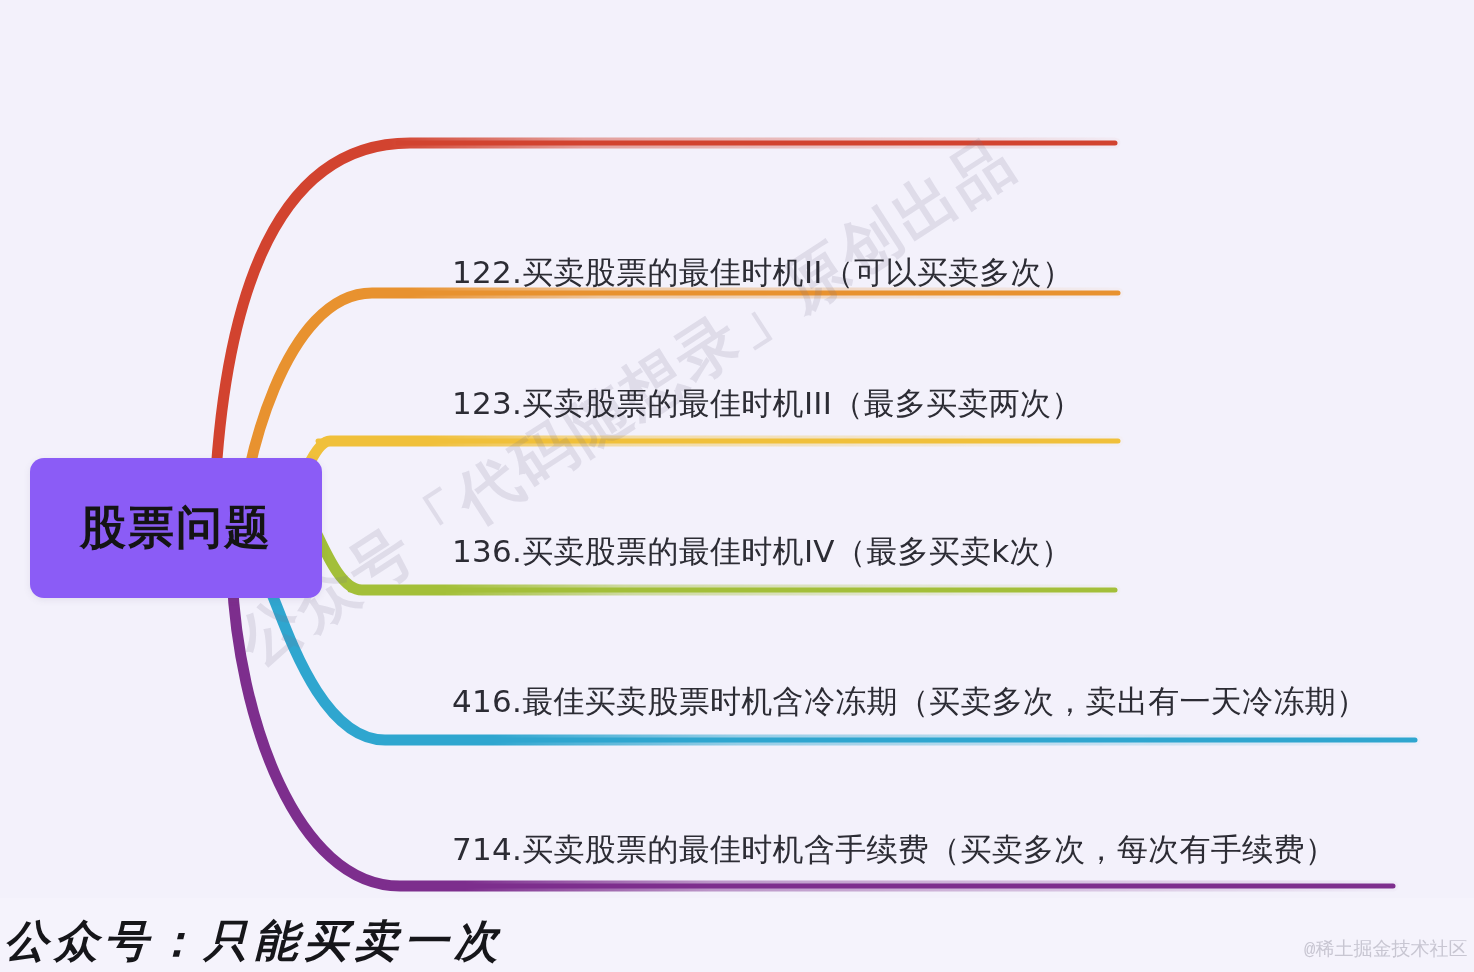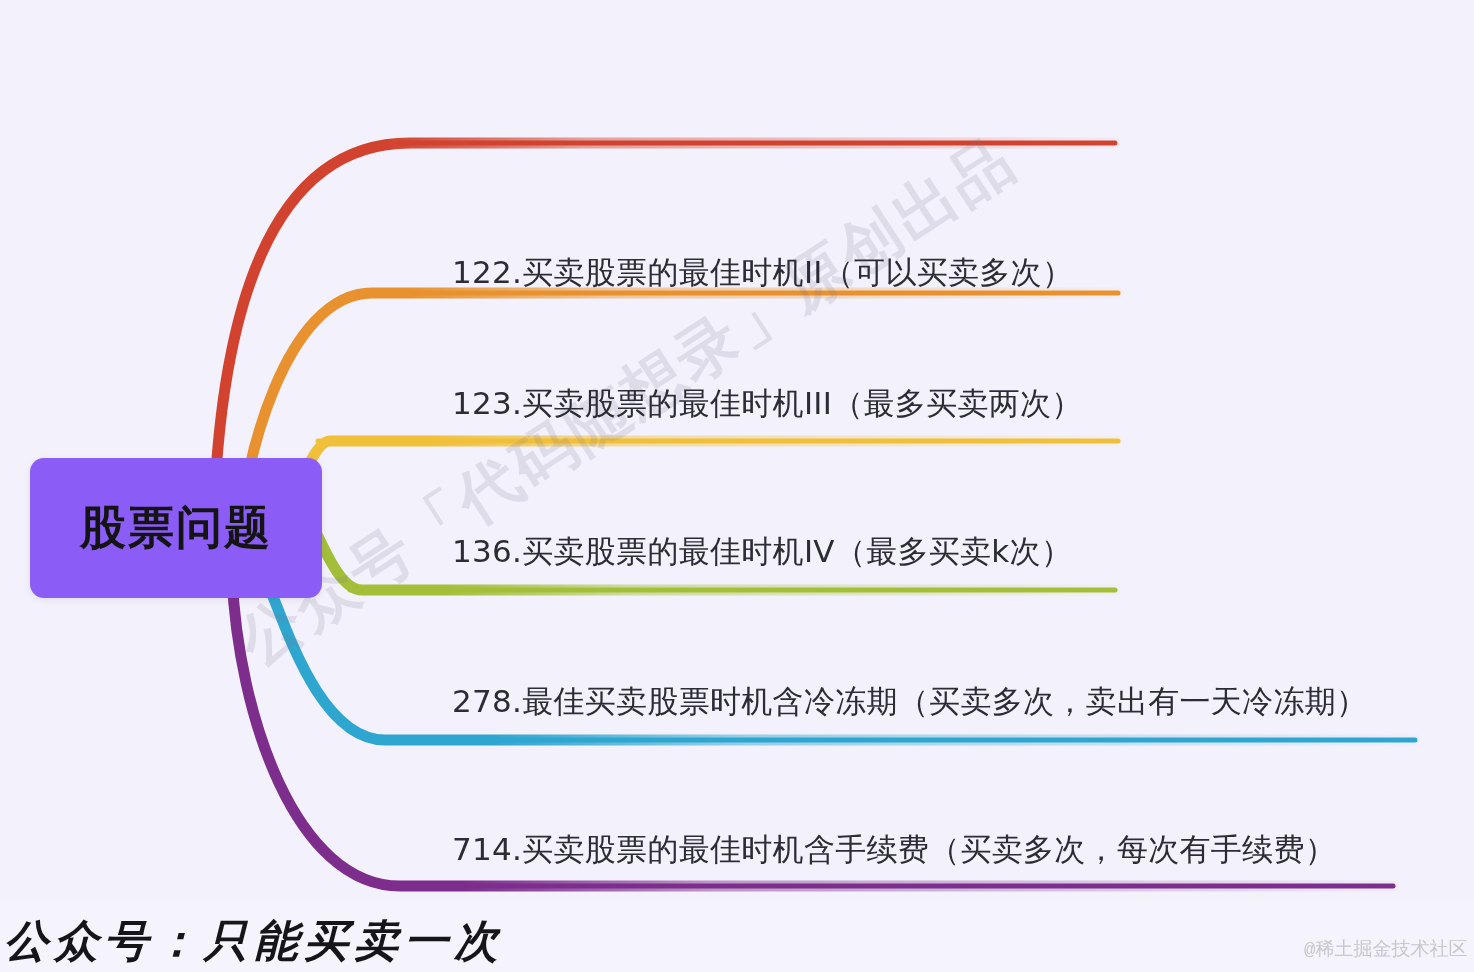--- a/index.html
+++ b/index.html
@@ -188,20 +188,20 @@
 
   <div class="wm-diagonal">公众号「代码随想录」原创出品</div>
 
   <div class="center-node">
     <span class="center-node-label">股票问题</span>
   </div>
 
   <div class="branch-label" style="left:452px; top:252px;">122.买卖股票的最佳时机II（可以买卖多次）</div>
   <div class="branch-label" style="left:452px; top:383px;">123.买卖股票的最佳时机III（最多买卖两次）</div>
   <div class="branch-label" style="left:452px; top:531px;">136.买卖股票的最佳时机IV（最多买卖k次）</div>
-  <div class="branch-label" style="left:452px; top:681px;">278.最佳买卖股票时机含冷冻期（买卖多次，卖出有一天冷冻期）</div>
+  <div class="branch-label" style="left:452px; top:681px;">416.最佳买卖股票时机含冷冻期（买卖多次，卖出有一天冷冻期）</div>
   <div class="branch-label" style="left:452px; top:829px;">714.买卖股票的最佳时机含手续费（买卖多次，每次有手续费）</div>
 
   <div class="wm-bottom-left">公众号：只能买卖一次</div>
 
   <div class="wm-bottom-right">@稀土掘金技术社区</div>
 
 </div>
 
 </body></html>

